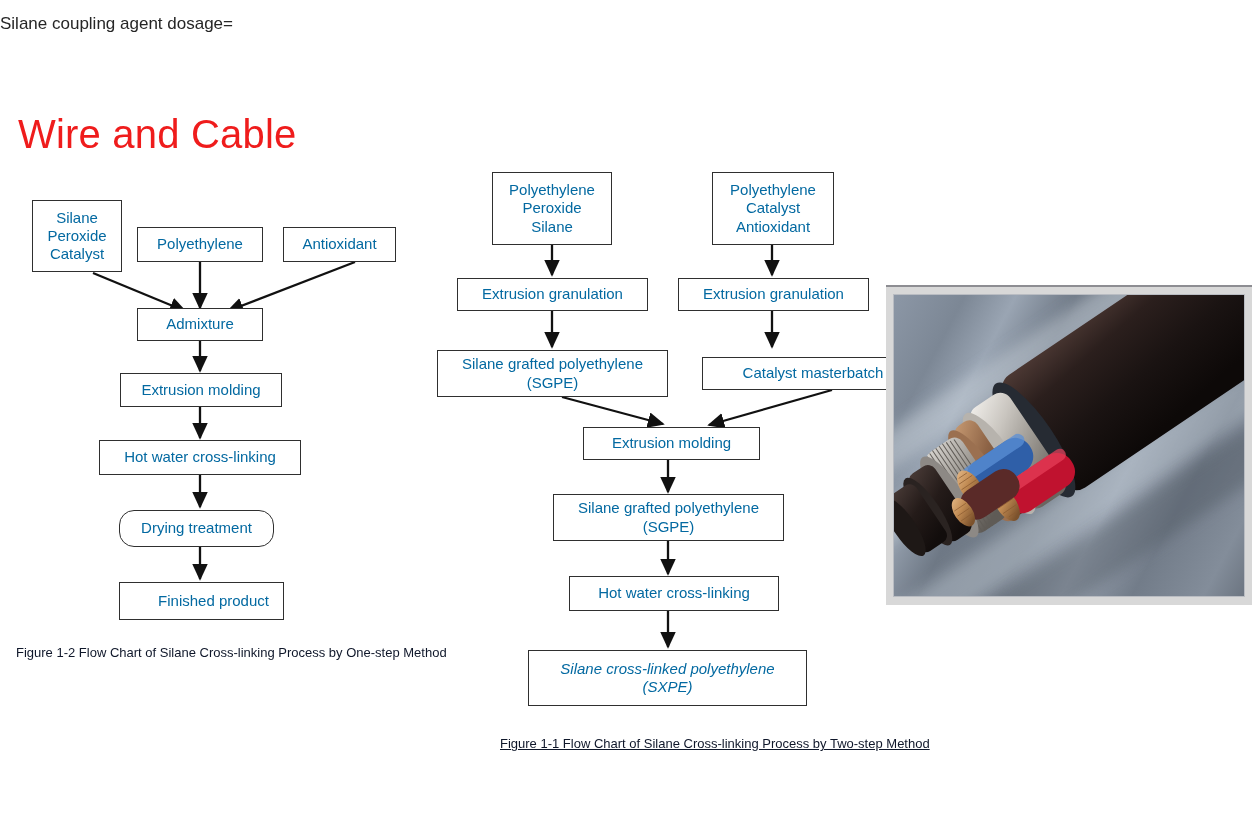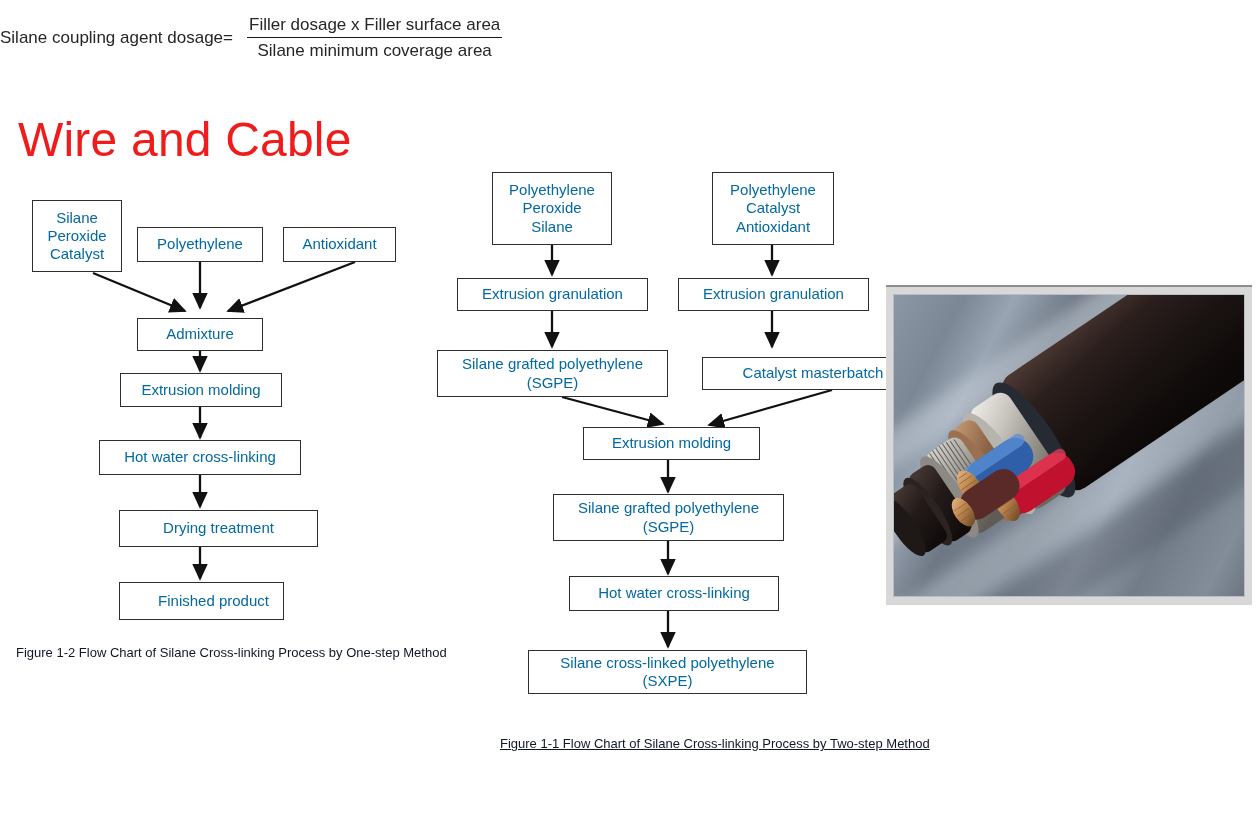--- a/index.html
+++ b/index.html
@@ -29,21 +29,21 @@
   }
   #formula .num { padding: 0 10px 1px 10px; }
   #formula .den {
     padding: 2px 10px 0 10px;
     border-top: 1.4px solid #1a1a1a;
   }
 
   
   #page-title {
     position: absolute; left: 18px; top: 112px;
-    font-size: 48px; font-weight: 400; letter-spacing: .2px;
+    font-size: 40px; font-weight: 400; letter-spacing: .2px;
     color: #ef1c1c;
   }
 
   
   .node {
     position: absolute;
     border: 1.6px solid #2f2f2f;
     background: #ffffff;
     display: flex; align-items: center; justify-content: center;
     text-align: center;
@@ -90,24 +90,20 @@
     transform: rotate(-34deg); transform-origin: center;
     filter: blur(7px);
   }
   .cable-svg { position: absolute; left: 0; top: 0; }
 </style>
 </head>
 <body>
 
 <div id="formula">
   <span class="lhs">Silane coupling agent dosage=</span>
-  <span class="frac">
-    <span class="num">Filler dosage x Filler surface area</span>
-    <span class="den">Silane minimum coverage area</span>
-  </span>
 </div>
 
 <div id="page-title">Wire and Cable</div>
 
 <svg class="arrows" width="1260" height="821" viewBox="0 0 1260 821">
   <defs>
     <marker id="ah" markerWidth="9" markerHeight="9" refX="6.6" refY="3.4" orient="auto" markerUnits="strokeWidth">
       <path d="M0,0 L7.4,3.4 L0,6.8 z" fill="#111111"></path>
     </marker>
   </defs>
@@ -140,33 +136,33 @@
 </div>
 
 <div class="node" style="left:137px; top:227px; width:126px; height:35px;">
   <span class="ln">Polyethylene</span>
 </div>
 
 <div class="node" style="left:283px; top:227px; width:113px; height:35px;">
   <span class="ln">Antioxidant</span>
 </div>
 
-<div class="node" style="left:137px; top:318px; width:126px; height:33px;">
+<div class="node" style="left:137px; top:308px; width:126px; height:33px;">
   <span class="ln">Admixture</span>
 </div>
 
 <div class="node" style="left:120px; top:373px; width:162px; height:34px;">
   <span class="ln">Extrusion molding</span>
 </div>
 
 <div class="node" style="left:99px; top:440px; width:202px; height:35px;">
   <span class="ln">Hot water cross-linking</span>
 </div>
 
-<div class="node" style="left:119px; top:510px; width:199px; height:37px;">
+<div class="node" style="left:119px; top:510px; width:155px; height:37px;border-radius:15px;">
   <span class="ln">Drying treatment</span>
 </div>
 
 <div class="node" style="left:119px; top:582px; width:165px; height:38px;padding-left:29px;">
   <span class="ln">Finished product</span>
 </div>
 
 <div class="caption" style="left:16px; top:645px;">Figure 1-2 Flow Chart of Silane Cross-linking Process by One-step Method</div>
 
 <div class="node" style="left:492px; top:172px; width:120px; height:73px; flex-direction:column;">
@@ -204,21 +200,21 @@
 
 <div class="node" style="left:553px; top:494px; width:231px; height:47px; flex-direction:column;">
   <span class="ln">Silane grafted polyethylene</span>
   <span class="ln">(SGPE)</span>
 </div>
 
 <div class="node" style="left:569px; top:576px; width:210px; height:35px;">
   <span class="ln">Hot water cross-linking</span>
 </div>
 
-<div class="node" style="left:528px; top:650px; width:279px; height:44px; flex-direction:column;">
+<div class="node" style="left:528px; top:650px; width:279px; height:56px; flex-direction:column;font-style:italic;">
   <span class="ln">Silane cross-linked polyethylene</span>
   <span class="ln">(SXPE)</span>
 </div>
 
 <div class="caption" style="left:500px; top:736px;text-decoration:underline;">Figure 1-1 Flow Chart of Silane Cross-linking Process by Two-step Method</div>
 
 <div id="cable-photo">
   <div class="inner">
     <div class="band" style="top:6%; height:34px; background:rgba(206,214,224,.45);"></div>
     <div class="band" style="top:34%; height:22px; background:rgba(222,228,236,.35);"></div>

